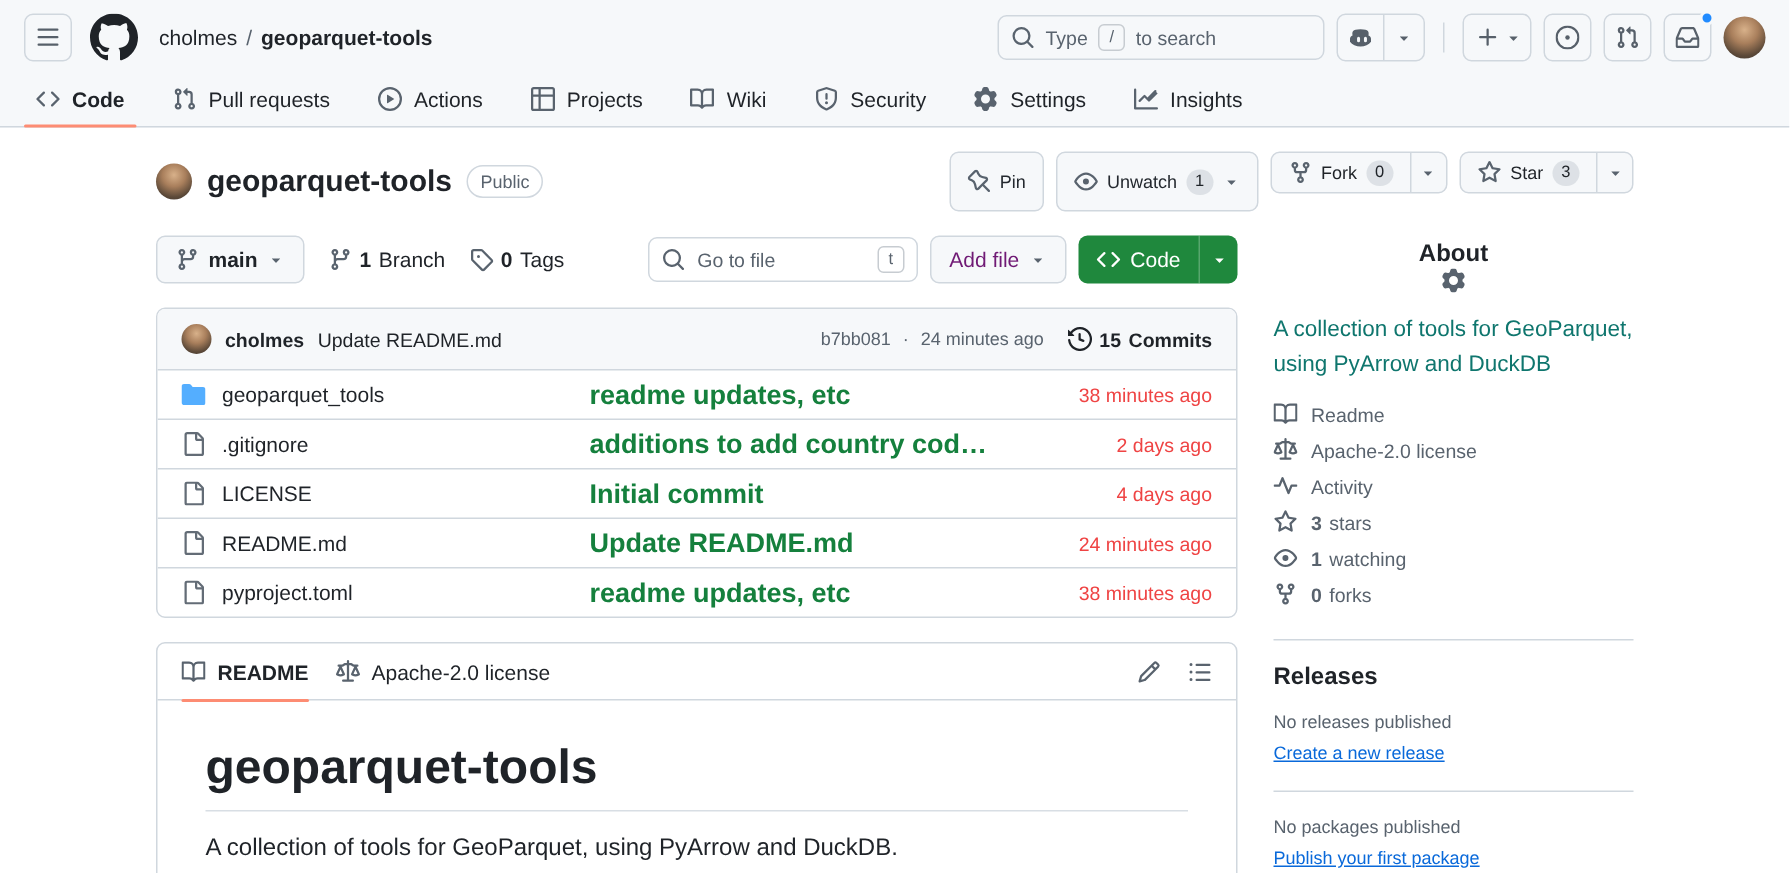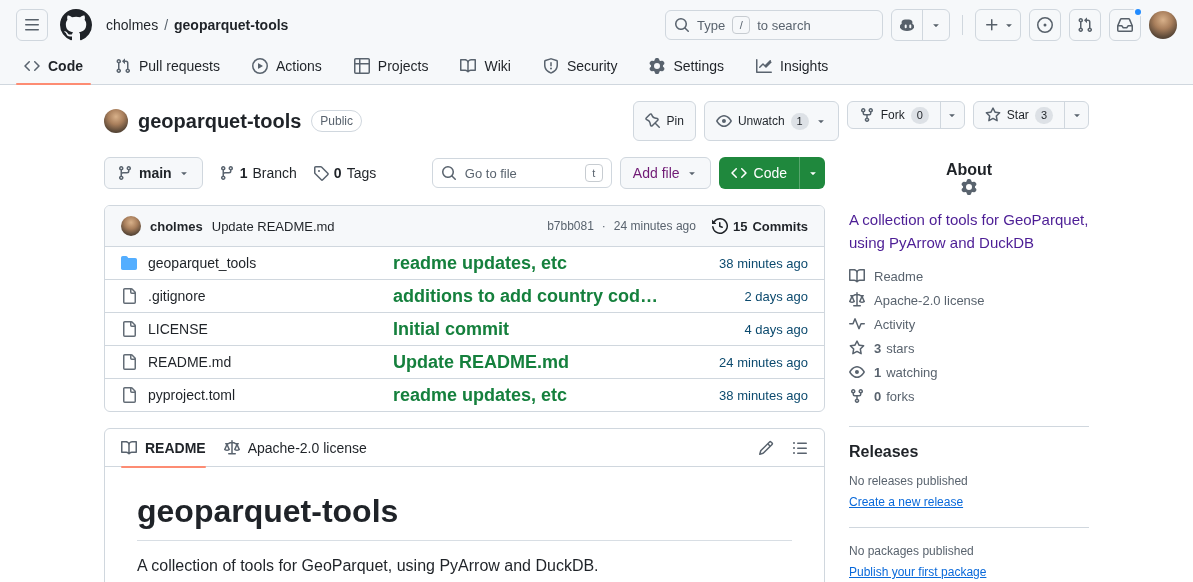--- a/index.html
+++ b/index.html
@@ -121,42 +121,42 @@
   .commit-msg { font-size:13px; color:#1f2328; }
   .commit-right { margin-left:auto; display:flex; align-items:center; gap:8px; }
   .sha { font-size:12px; color:#59636e; }
   .commit-time { font-size:12px; color:#59636e; }
   .history-link { display:flex; align-items:center; gap:5px; margin-left:8px; font-size:13px; font-weight:600; color:#1f2328; }
   .frow { height:33px; display:flex; align-items:center; padding:0 16px; border-top:1px solid #d0d7de; }
   .fname { width:272px; display:flex; align-items:center; gap:11px; font-size:14px; }
   .fname .c-folder { color:#54aeff; }
   .fname .c-file { color:#636c76; }
   .fmsg { flex:1; min-width:0; font-size:18px; color:#15803d; white-space:nowrap; overflow:hidden; text-overflow:ellipsis;font-weight:bold; }
-  .ftime { width:140px; text-align:right; font-size:13px; color:#0c4a6e; }
+  .ftime { width:140px; text-align:right; font-size:13px; color:#ef4444; }
 
   
   .readme-box { border:1px solid #d0d7de; border-radius:6px; }
   .rhead { height:38px; display:flex; align-items:center; gap:18px; padding:0 16px; border-bottom:1px solid #d0d7de; }
   .rtab { display:flex; align-items:center; gap:8px; height:38px; position:relative; font-size:14px; font-weight:600; cursor:pointer; }
   .rtab .oct { color:#59636e; }
   .rtab::after { content:""; position:absolute; left:0; right:0; bottom:-1px; height:2px; border-radius:3px; background:#fd8c73; }
   .rtab2 { display:flex; align-items:center; gap:8px; font-size:14px; color:#1f2328; cursor:pointer; }
   .rtab2 .oct { color:#59636e; }
   .rhead-icons { margin-left:auto; display:flex; align-items:center; gap:18px; color:#59636e; }
   .rbody { padding:26px 32px 40px; }
   .rtitle { font-size:32px; font-weight:600; margin:0; padding-bottom:10px; border-bottom:1px solid #d8dee4; }
   .rdesc { font-size:16px; margin:16px 0 0; }
 
   
   .sb-section { padding-bottom:18px; border-bottom:1px solid #d0d7de; margin-bottom:16px; }
   .sb-section:last-child { border-bottom:none; }
   .sb-h-row { display:flex; align-items:center; justify-content:flex-start;flex-direction:column; }
   .sb-h { font-size:16px; font-weight:600; margin:0; }
   .gear-link { color:#59636e; cursor:pointer; }
-  .sb-desc { font-size:15px; line-height:1.5; margin:14px 0 10px; color:#4c1d95; }
+  .sb-desc { font-size:15px; line-height:1.5; margin:14px 0 10px; color:#0f766e; }
   .sb-item { display:flex; align-items:center; gap:9px; padding:4px 0; font-size:13px; color:#59636e; cursor:pointer; }
   .sb-item .oct { color:#59636e; }
   .sb-cnt { font-weight:600; }
   .sb-empty { font-size:12px; color:#59636e; margin:13px 0 5px; }
   .sb-link { font-size:12px; color:#0969da; text-decoration:underline; display:inline-block; }
 </style>
 </head>
 <body>
 
 <svg width="0" height="0" style="position:absolute" aria-hidden="true">

